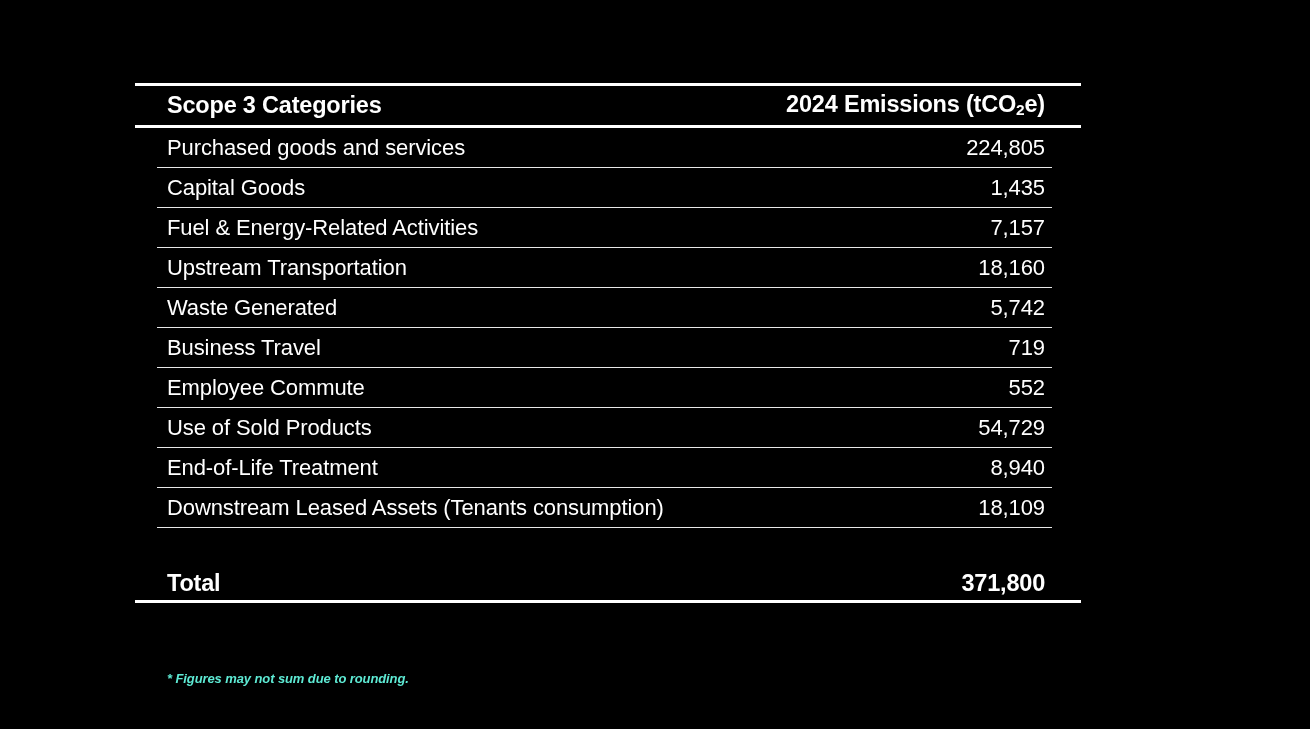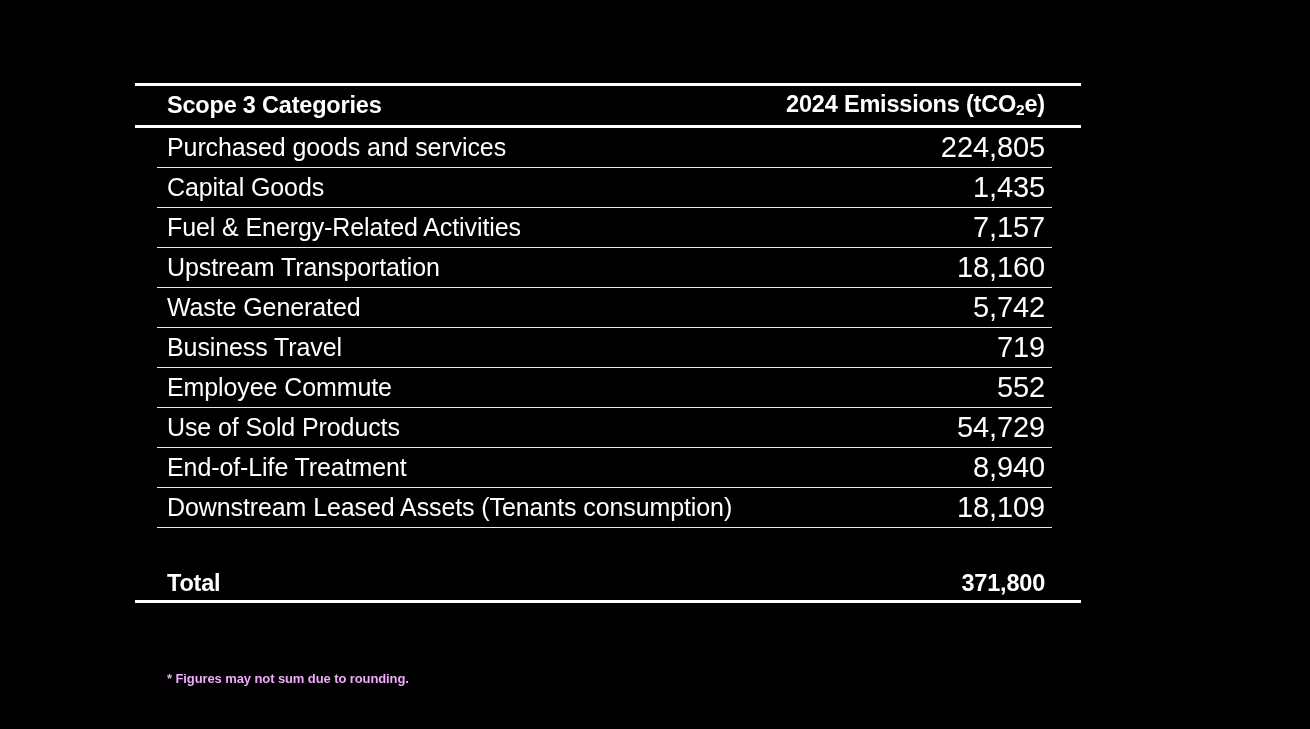--- a/index.html
+++ b/index.html
@@ -72,28 +72,28 @@
     align-items: center;
     justify-content: space-between;
     height: 40px;
     border-bottom: 1.5px solid #e8e8e8;
     box-sizing: border-box;
   }
   .row.last-data {
     border-bottom: none;
   }
   .row .label {
-    font-size: 25px;
+    font-size: 22px;
     line-height: 1;
     letter-spacing: -0.1px;
     white-space: nowrap;
     padding-left: 10px;
   }
   .row .value {
-    font-size: 29px;
+    font-size: 22px;
     line-height: 1;
     letter-spacing: -0.1px;
     text-align: right;
     white-space: nowrap;
     padding-right: 7px;
   }
 
   
   .total-gap {
     height: 40px;
@@ -116,23 +116,24 @@
     letter-spacing: -0.2px;
     white-space: nowrap;
   }
   .total-row .value { text-align: center; }
 
   .footnote {
     position: absolute;
     left: 167px;
     top: 671px;
     font-size: 13px;
+    font-style: italic;
     font-weight: bold;
     letter-spacing: -0.1px;
-    color: #f0abfc;
+    color: #5eead4;
     white-space: nowrap;
   }
 </style>
 </head>
 <body>
 
 <div class="page">
 
   <div class="table-wrap">
 

